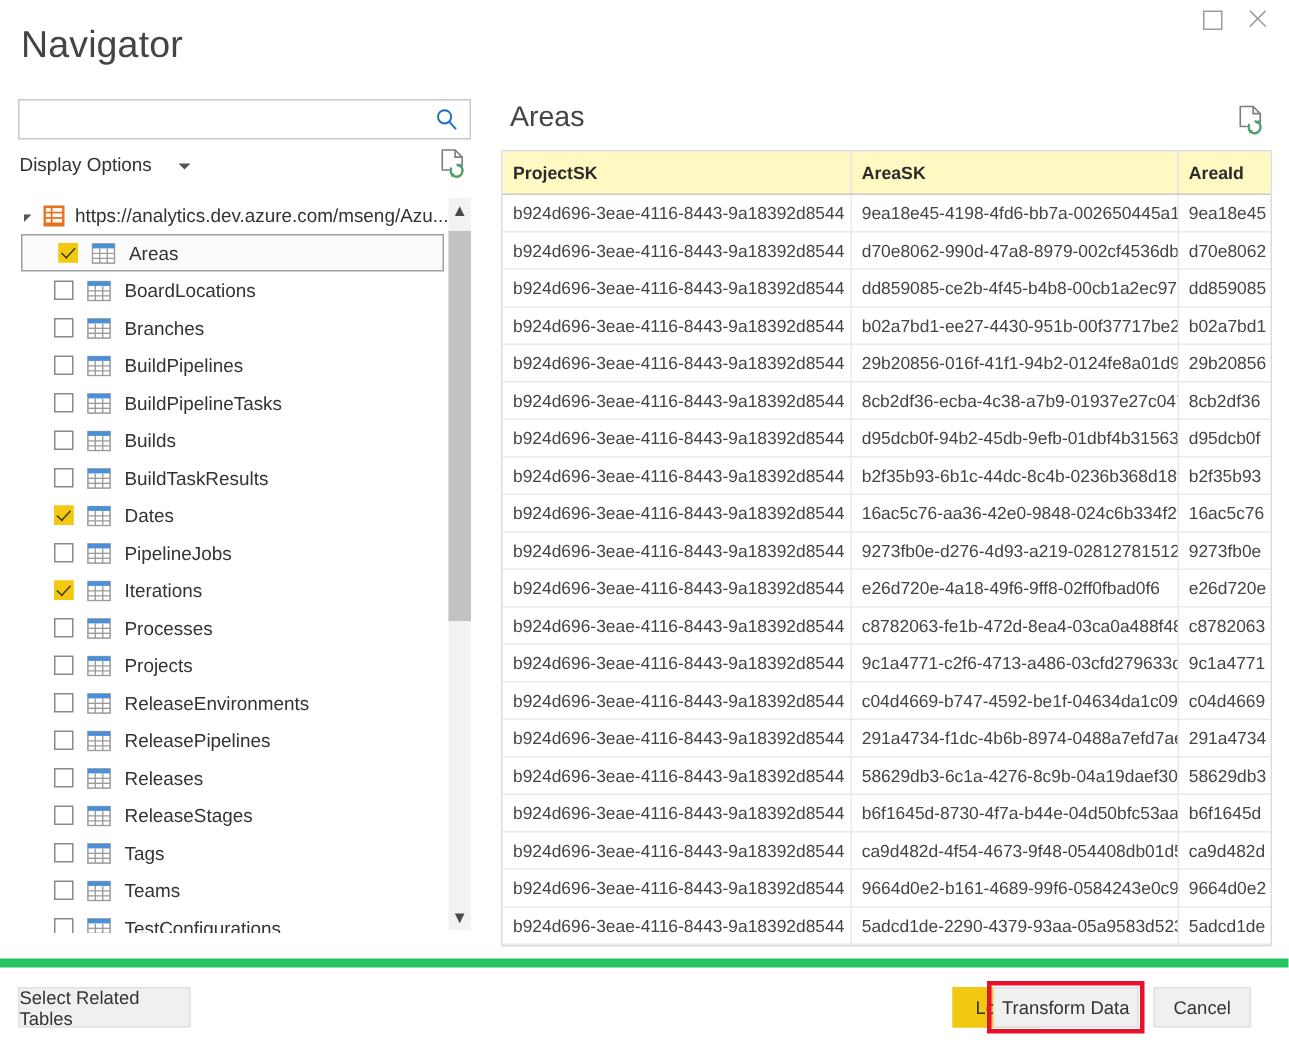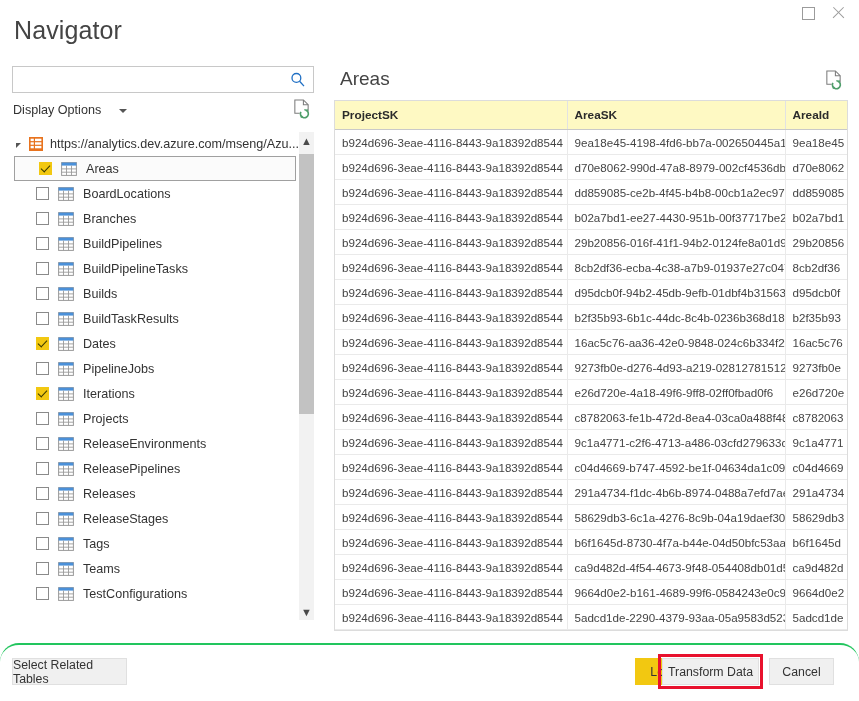--- a/index.html
+++ b/index.html
@@ -372,22 +372,21 @@
   }
 
   
   .footer {
     position: absolute;
     left: 0;
     bottom: 0;
     width: 859px;
     height: 56px;
     background: #ffffff;
-    border-top: 2px solid #22c55e;
-    border-radius: 19px;
+    border-top: 6px solid #22c55e;
   }
   .btn {
     position: absolute;
     height: 27px;
     font-size: 12.3px;
     font-family: "Liberation Sans", sans-serif;
     color: #333333;
     background: #f0f0f0;
     border: 1px solid #e0e0e0;
     display: flex;
@@ -598,20 +597,32 @@
           <div class="tree-item">
             <span class="cbox"></span>
             <svg class="tbl-icon" viewBox="0 0 16 14">
               <rect x="0.6" y="0.6" width="14.8" height="12.8" fill="#ffffff" stroke="#9a9a9a" stroke-width="1"></rect>
               <rect x="0.6" y="0.6" width="14.8" height="3" fill="#4a90d9"></rect>
               <line x1="5.5" y1="3.6" x2="5.5" y2="13.4" stroke="#9a9a9a" stroke-width="0.9"></line>
               <line x1="10.5" y1="3.6" x2="10.5" y2="13.4" stroke="#9a9a9a" stroke-width="0.9"></line>
               <line x1="0.6" y1="6.9" x2="15.4" y2="6.9" stroke="#9a9a9a" stroke-width="0.9"></line>
               <line x1="0.6" y1="10.2" x2="15.4" y2="10.2" stroke="#9a9a9a" stroke-width="0.9"></line>
             </svg>
+            <span class="item-label">Processes</span>
+          </div>
+          <div class="tree-item">
+            <span class="cbox"></span>
+            <svg class="tbl-icon" viewBox="0 0 16 14">
+              <rect x="0.6" y="0.6" width="14.8" height="12.8" fill="#ffffff" stroke="#9a9a9a" stroke-width="1"></rect>
+              <rect x="0.6" y="0.6" width="14.8" height="3" fill="#4a90d9"></rect>
+              <line x1="5.5" y1="3.6" x2="5.5" y2="13.4" stroke="#9a9a9a" stroke-width="0.9"></line>
+              <line x1="10.5" y1="3.6" x2="10.5" y2="13.4" stroke="#9a9a9a" stroke-width="0.9"></line>
+              <line x1="0.6" y1="6.9" x2="15.4" y2="6.9" stroke="#9a9a9a" stroke-width="0.9"></line>
+              <line x1="0.6" y1="10.2" x2="15.4" y2="10.2" stroke="#9a9a9a" stroke-width="0.9"></line>
+            </svg>
             <span class="item-label">Projects</span>
           </div>
           <div class="tree-item">
             <span class="cbox"></span>
             <svg class="tbl-icon" viewBox="0 0 16 14">
               <rect x="0.6" y="0.6" width="14.8" height="12.8" fill="#ffffff" stroke="#9a9a9a" stroke-width="1"></rect>
               <rect x="0.6" y="0.6" width="14.8" height="3" fill="#4a90d9"></rect>
               <line x1="5.5" y1="3.6" x2="5.5" y2="13.4" stroke="#9a9a9a" stroke-width="0.9"></line>
               <line x1="10.5" y1="3.6" x2="10.5" y2="13.4" stroke="#9a9a9a" stroke-width="0.9"></line>
               <line x1="0.6" y1="6.9" x2="15.4" y2="6.9" stroke="#9a9a9a" stroke-width="0.9"></line>

